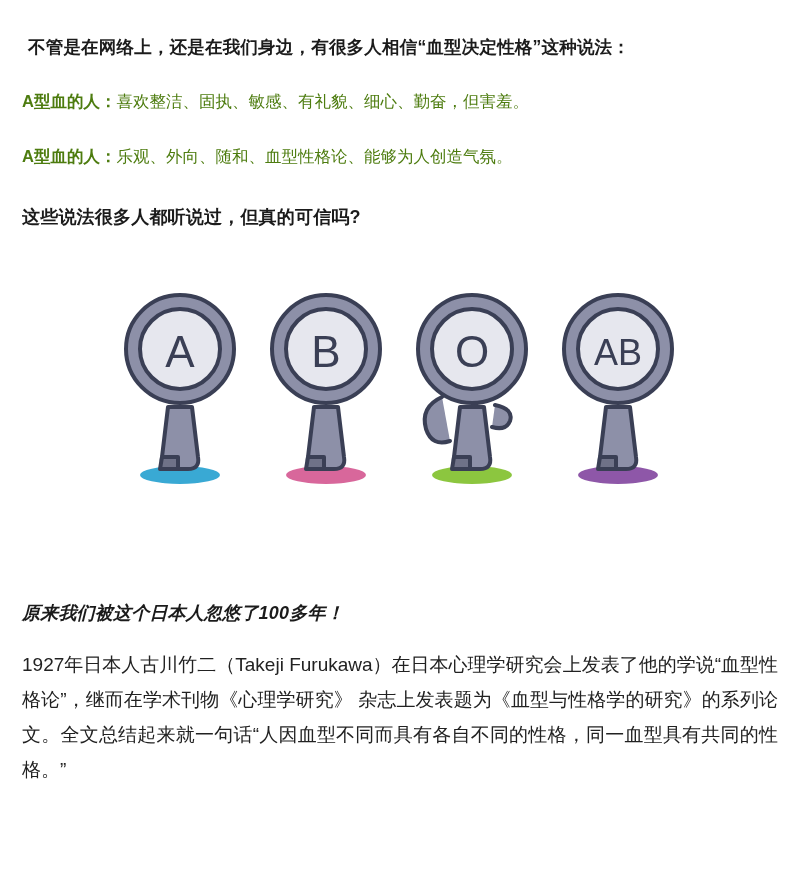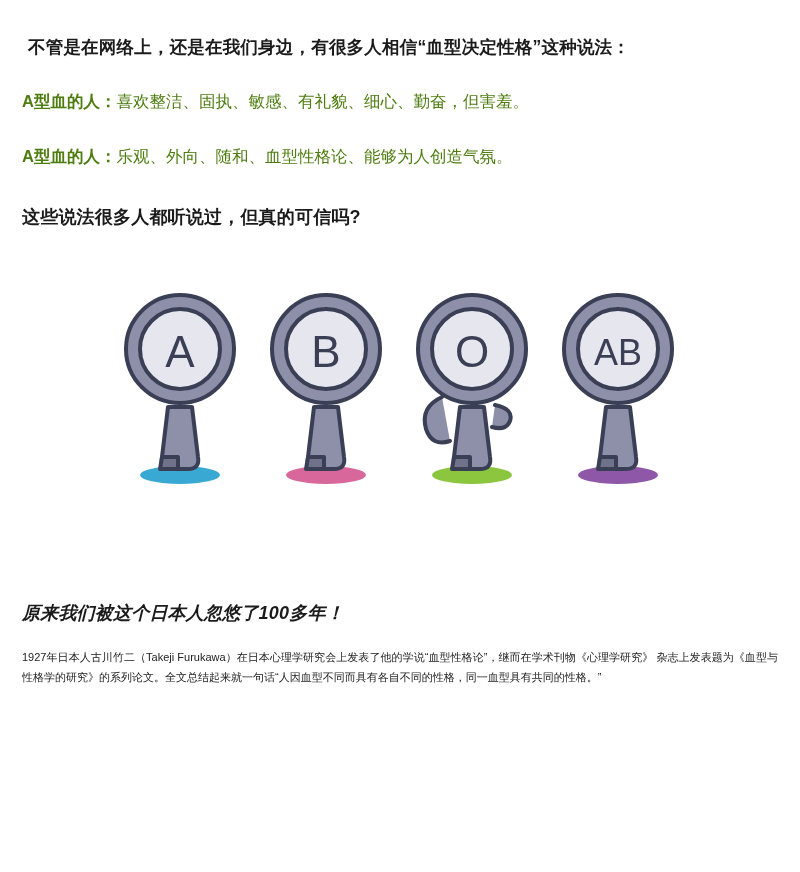--- a/index.html
+++ b/index.html
@@ -61,21 +61,21 @@
   }
   .subhead {
     font-size: 18px;
     font-weight: bold;
     margin: 44px 0 0 0;
     color: #1b1b1b;
     letter-spacing: 0.2px;
     font-style: italic;
   }
   .para {
-    font-size: 11px;
+    font-size: 19px;
     line-height: 1.85;
     margin: 22px 0 0 0;
     color: #222222;
     text-align: justify;
     text-justify: inter-ideograph;
   }
 </style>
 </head>
 <body>
 

